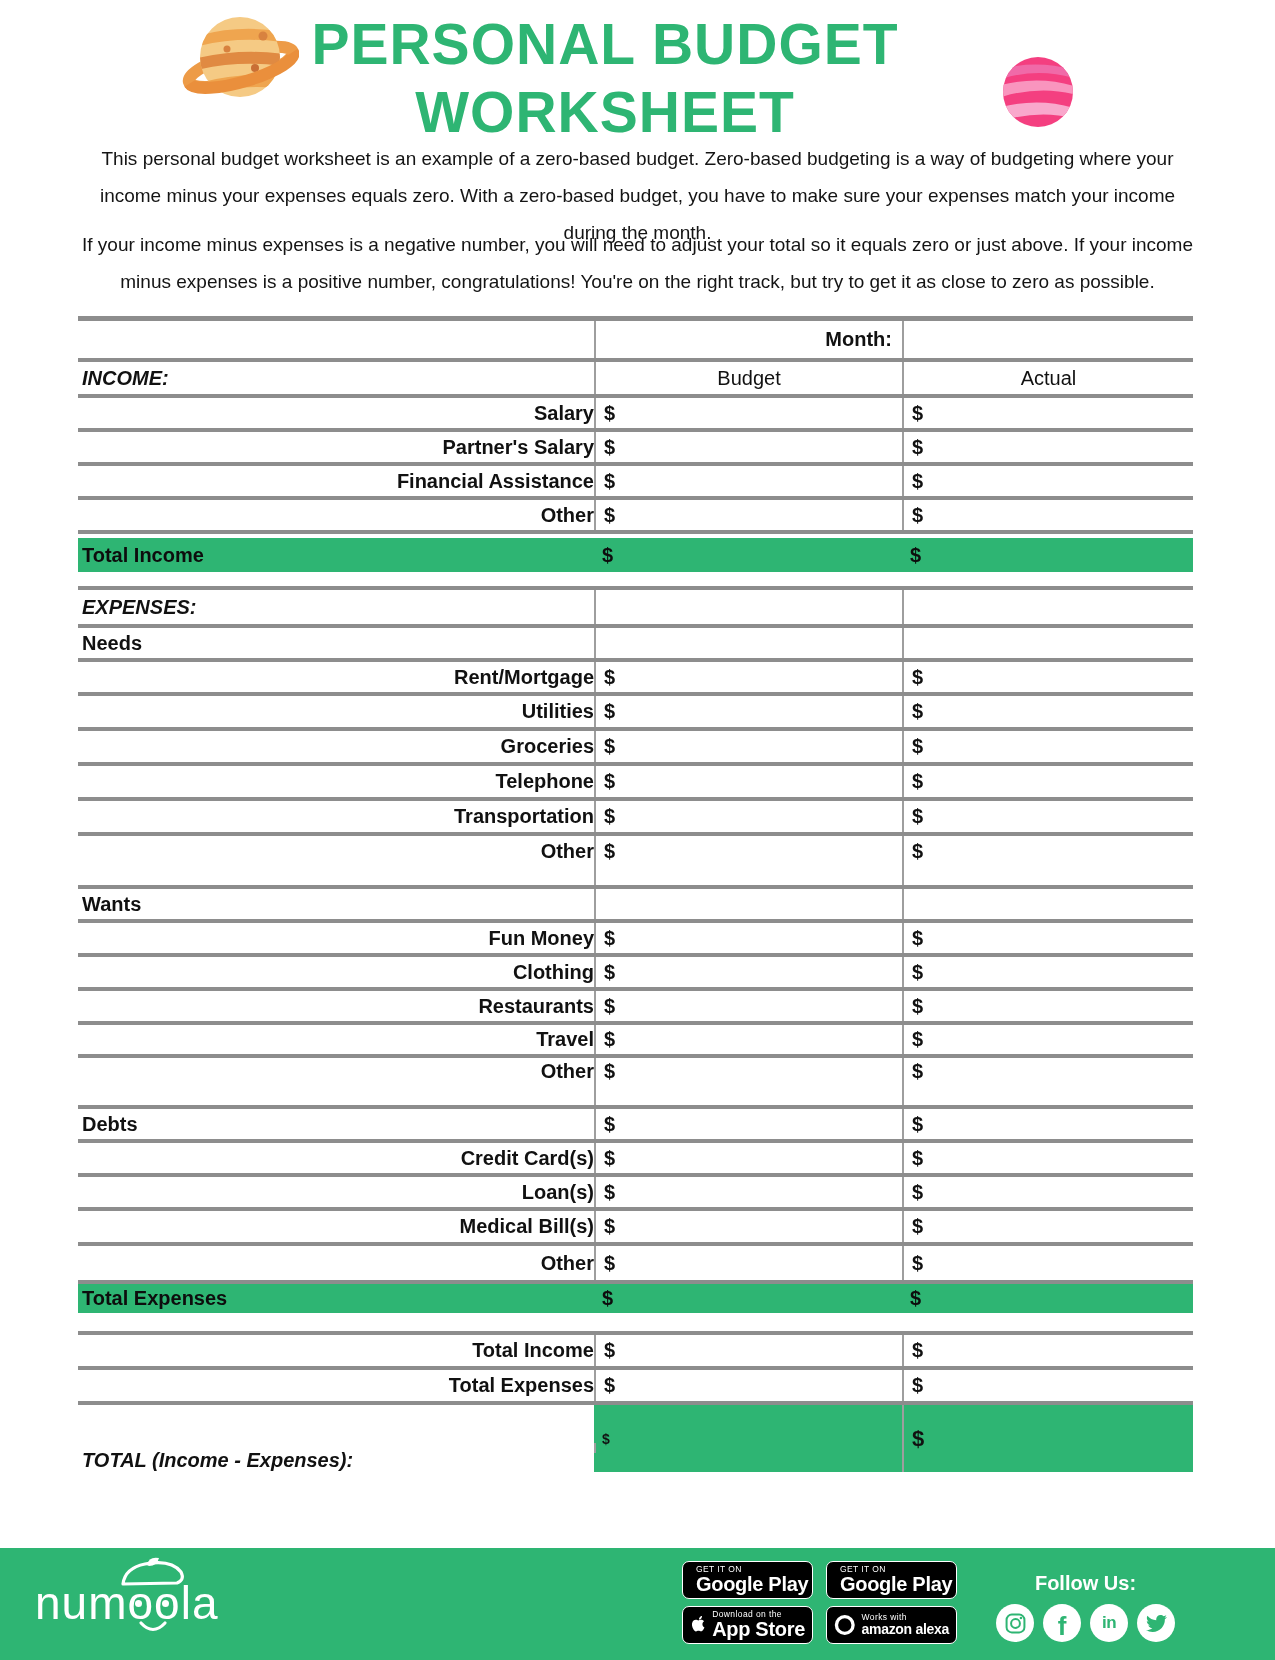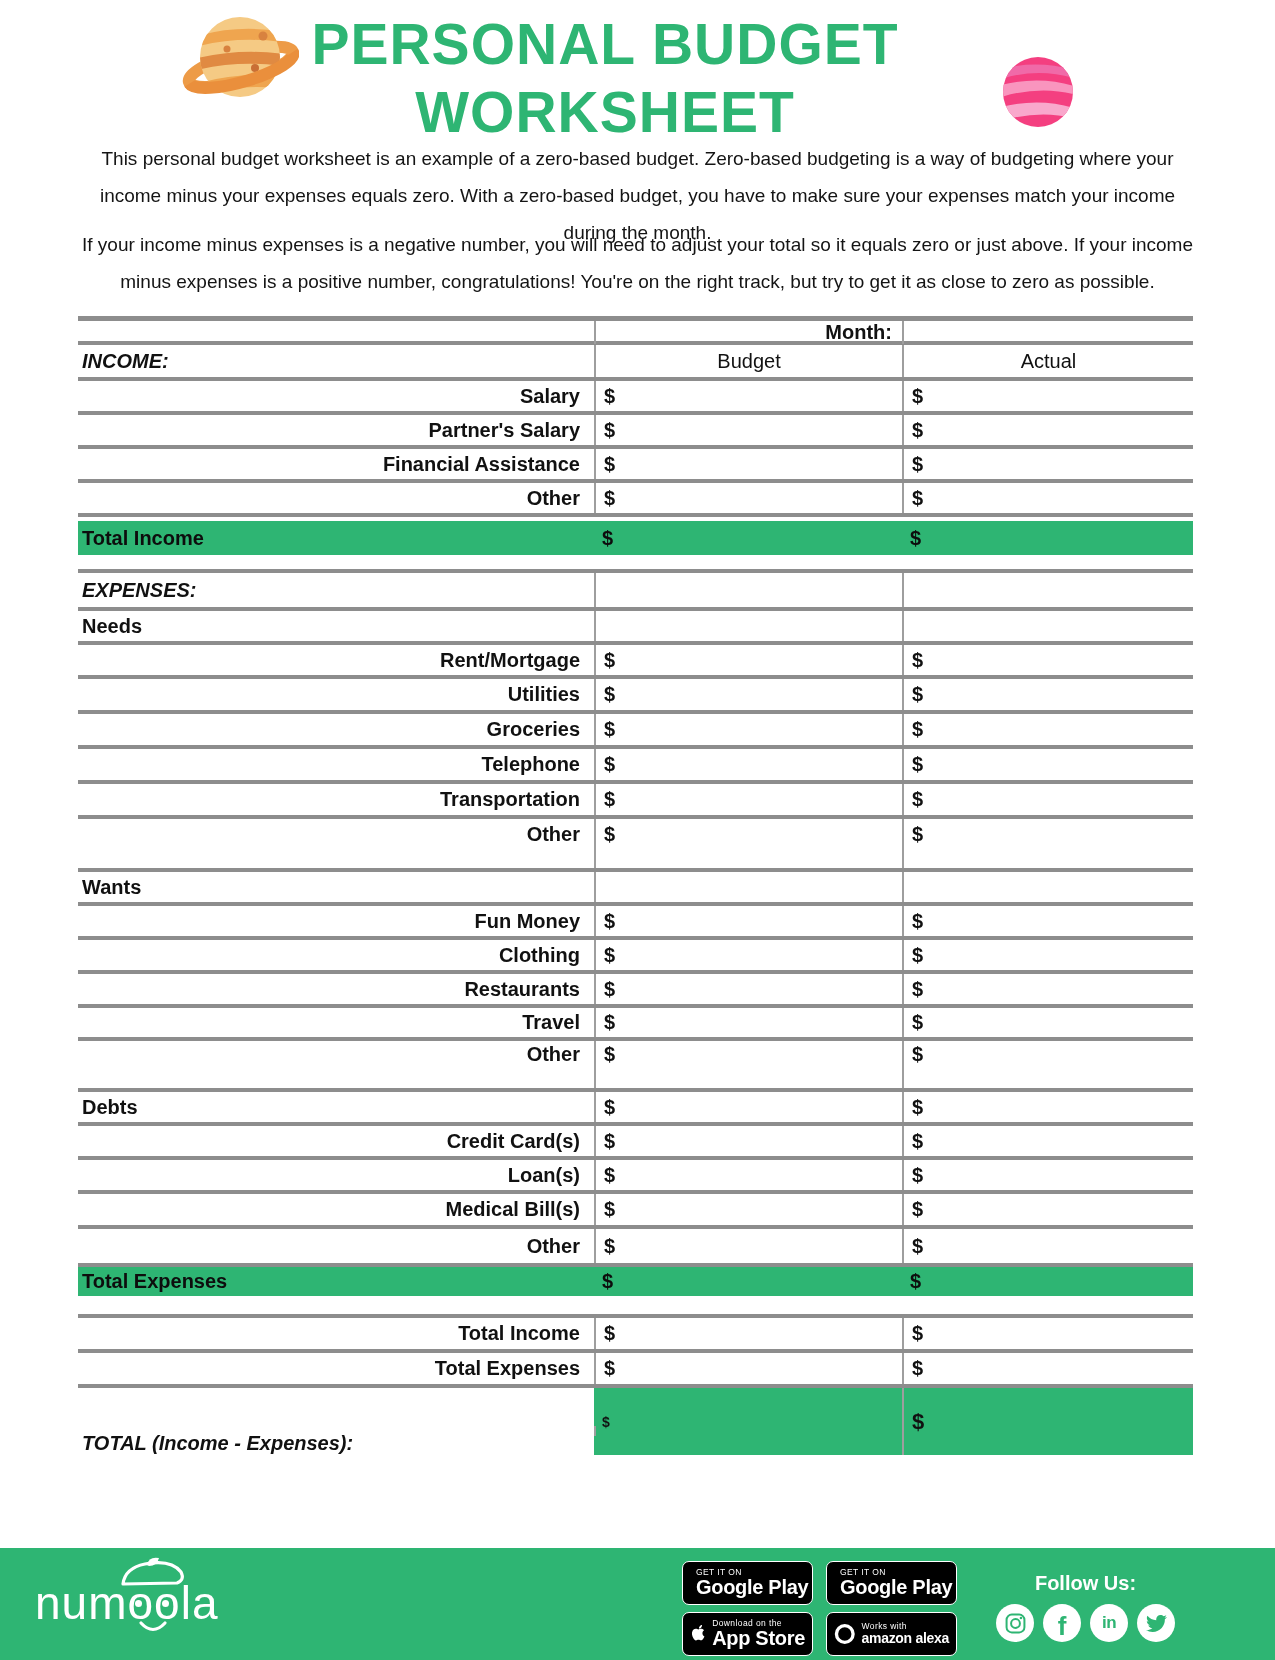--- a/index.html
+++ b/index.html
@@ -27,21 +27,21 @@
   .intro.p1 { top:140px; }
   .intro.p2 { top:226px; }
 
   
   .btable { position:absolute; left:78px; top:316px; width:1115px; }
   .trow { display:grid; grid-template-columns:516px 308px 291px; }
   .trow .c { display:flex; align-items:center; font-size:20px; color:#111; }
   .hl  { border-top:4px solid #8d8d8d; }
   .hl5 { border-top:5px solid #8d8d8d; }
   .c.v { border-left:2px solid #9e9e9e; }
-  .lab { justify-content:flex-end; text-align:left; padding-right:14px; font-weight:bold; }
+  .lab { justify-content:flex-end; text-align:left; font-weight:bold; }
   .sec { padding-left:4px; font-weight:bold; }
   .secg { padding-left:4px; font-weight:bold; font-style:italic; color:#2eb573; }
   .ctr { justify-content:center; font-weight:normal; }
   .mon { justify-content:flex-end; padding-right:10px; font-weight:bold; }
   .cur { padding-left:8px; font-weight:bold; font-size:19px; }
   .cur.sm { font-size:14px; }
   .bar { background:#2eb573; }
   .bar .c { color:#0d0d0d; }
   .totlab { padding-left:4px; font-weight:bold; font-style:italic; color:#2eb573; font-size:21px;margin-top:44px; }
 
@@ -53,21 +53,21 @@
   .logo { position:absolute; left:35px; top:28px; width:200px; height:60px; font-size:46px; color:#fff; letter-spacing:1px; }
   .logo .eye { position:absolute; width:7px; height:7px; border-radius:50%; background:#fff; top:24px; }
   .logo .eye.e1 { left:100px; } .logo .eye.e2 { left:127px; }
   .logo svg { position:absolute; overflow:visible; }
   .foot-desc {
     position:absolute; left:255px; top:14px; width:390px;
     font-size:15.5px; line-height:23.5px; color:#fff;
   }
   .badges { position:absolute; left:682px; top:13px; width:278px; display:grid; grid-template-columns:131px 131px; grid-gap:7px 13px; }
   .badge {
-    width:131px; height:44px; background:#000; border:1.5px solid #fff; border-radius:7px;
+    width:131px; height:38px; background:#000; border:1.5px solid #fff; border-radius:7px;
     display:flex; align-items:center; padding:0 7px; gap:6px; color:#fff; cursor:pointer;
   }
   .badge .btxt { display:flex; flex-direction:column; justify-content:center; line-height:1.05; }
   .badge .tag { font-size:8.5px; letter-spacing:.4px; white-space:nowrap; }
   .badge .bname { font-size:20px; font-weight:bold; letter-spacing:-.3px; white-space:nowrap; }
   .badge.alexa .bname { font-size:14px; }
   .follow { position:absolute; left:993px; top:24px; width:185px; text-align:center; }
   .follow .ftxt { font-size:20px; font-weight:bold; margin-bottom:9px; }
   .socials { display:flex; gap:9px; justify-content:center; }
   .soc {
@@ -127,21 +127,21 @@
         <path d="M0,52 Q40,42 76,54 L76,64 Q40,54 0,66 Z" fill="#F9A8CC"></path>
       </g>
     </svg>
   </span>
 
   <p class="intro p1">This personal budget worksheet is an example of a zero-based budget. Zero-based budgeting is a way of budgeting where your income minus your expenses equals zero. With a zero-based budget, you have to make sure your expenses match your income during the month.</p>
   <p class="intro p2">If your income minus expenses is a negative number, you will need to adjust your total so it equals zero or just above. If your income minus expenses is a positive number, congratulations! You're on the right track, but try to get it as close to zero as possible.</p>
 
   <div class="btable">
 
-    <div class="trow hl5" style="height:25px">
+    <div class="trow hl5" style="height:42px">
       <div class="c"></div>
       <div class="c v mon">Month:</div>
       <div class="c v"></div>
     </div>
 
     <div class="trow hl" style="height:36px">
       <div class="c secg">INCOME:</div>
       <div class="c v ctr">Budget</div>
       <div class="c v ctr">Actual</div>
     </div>

